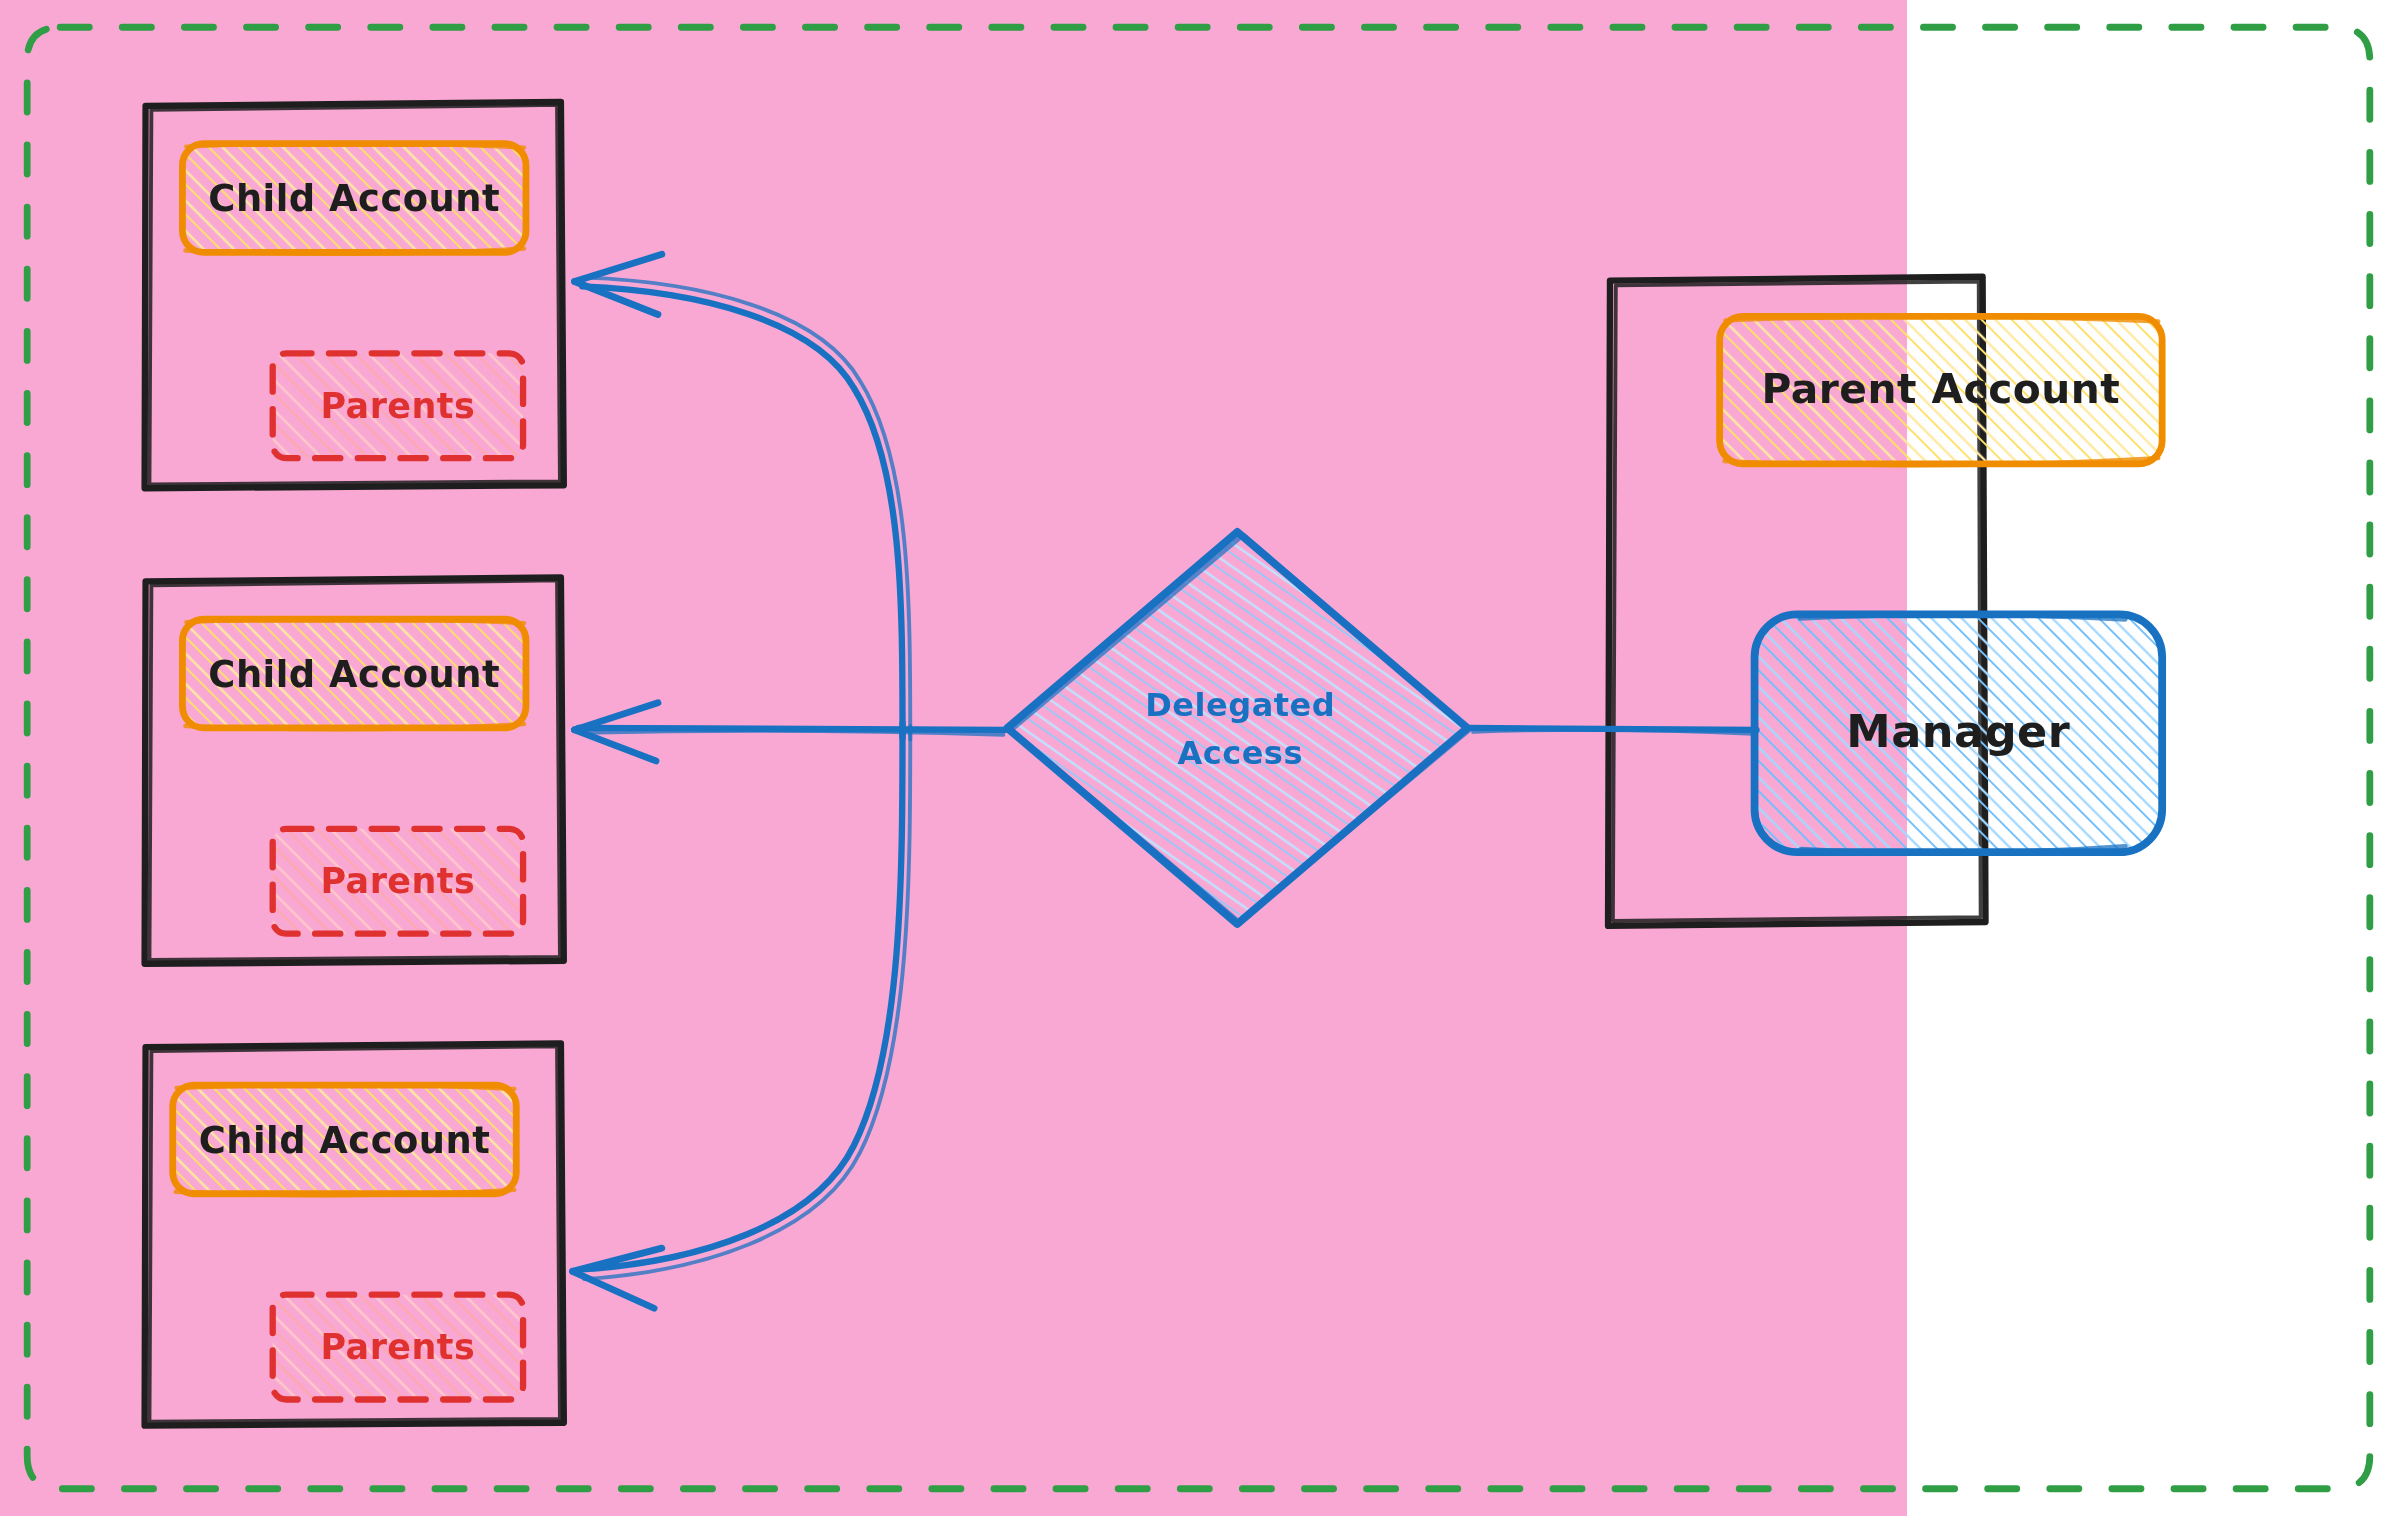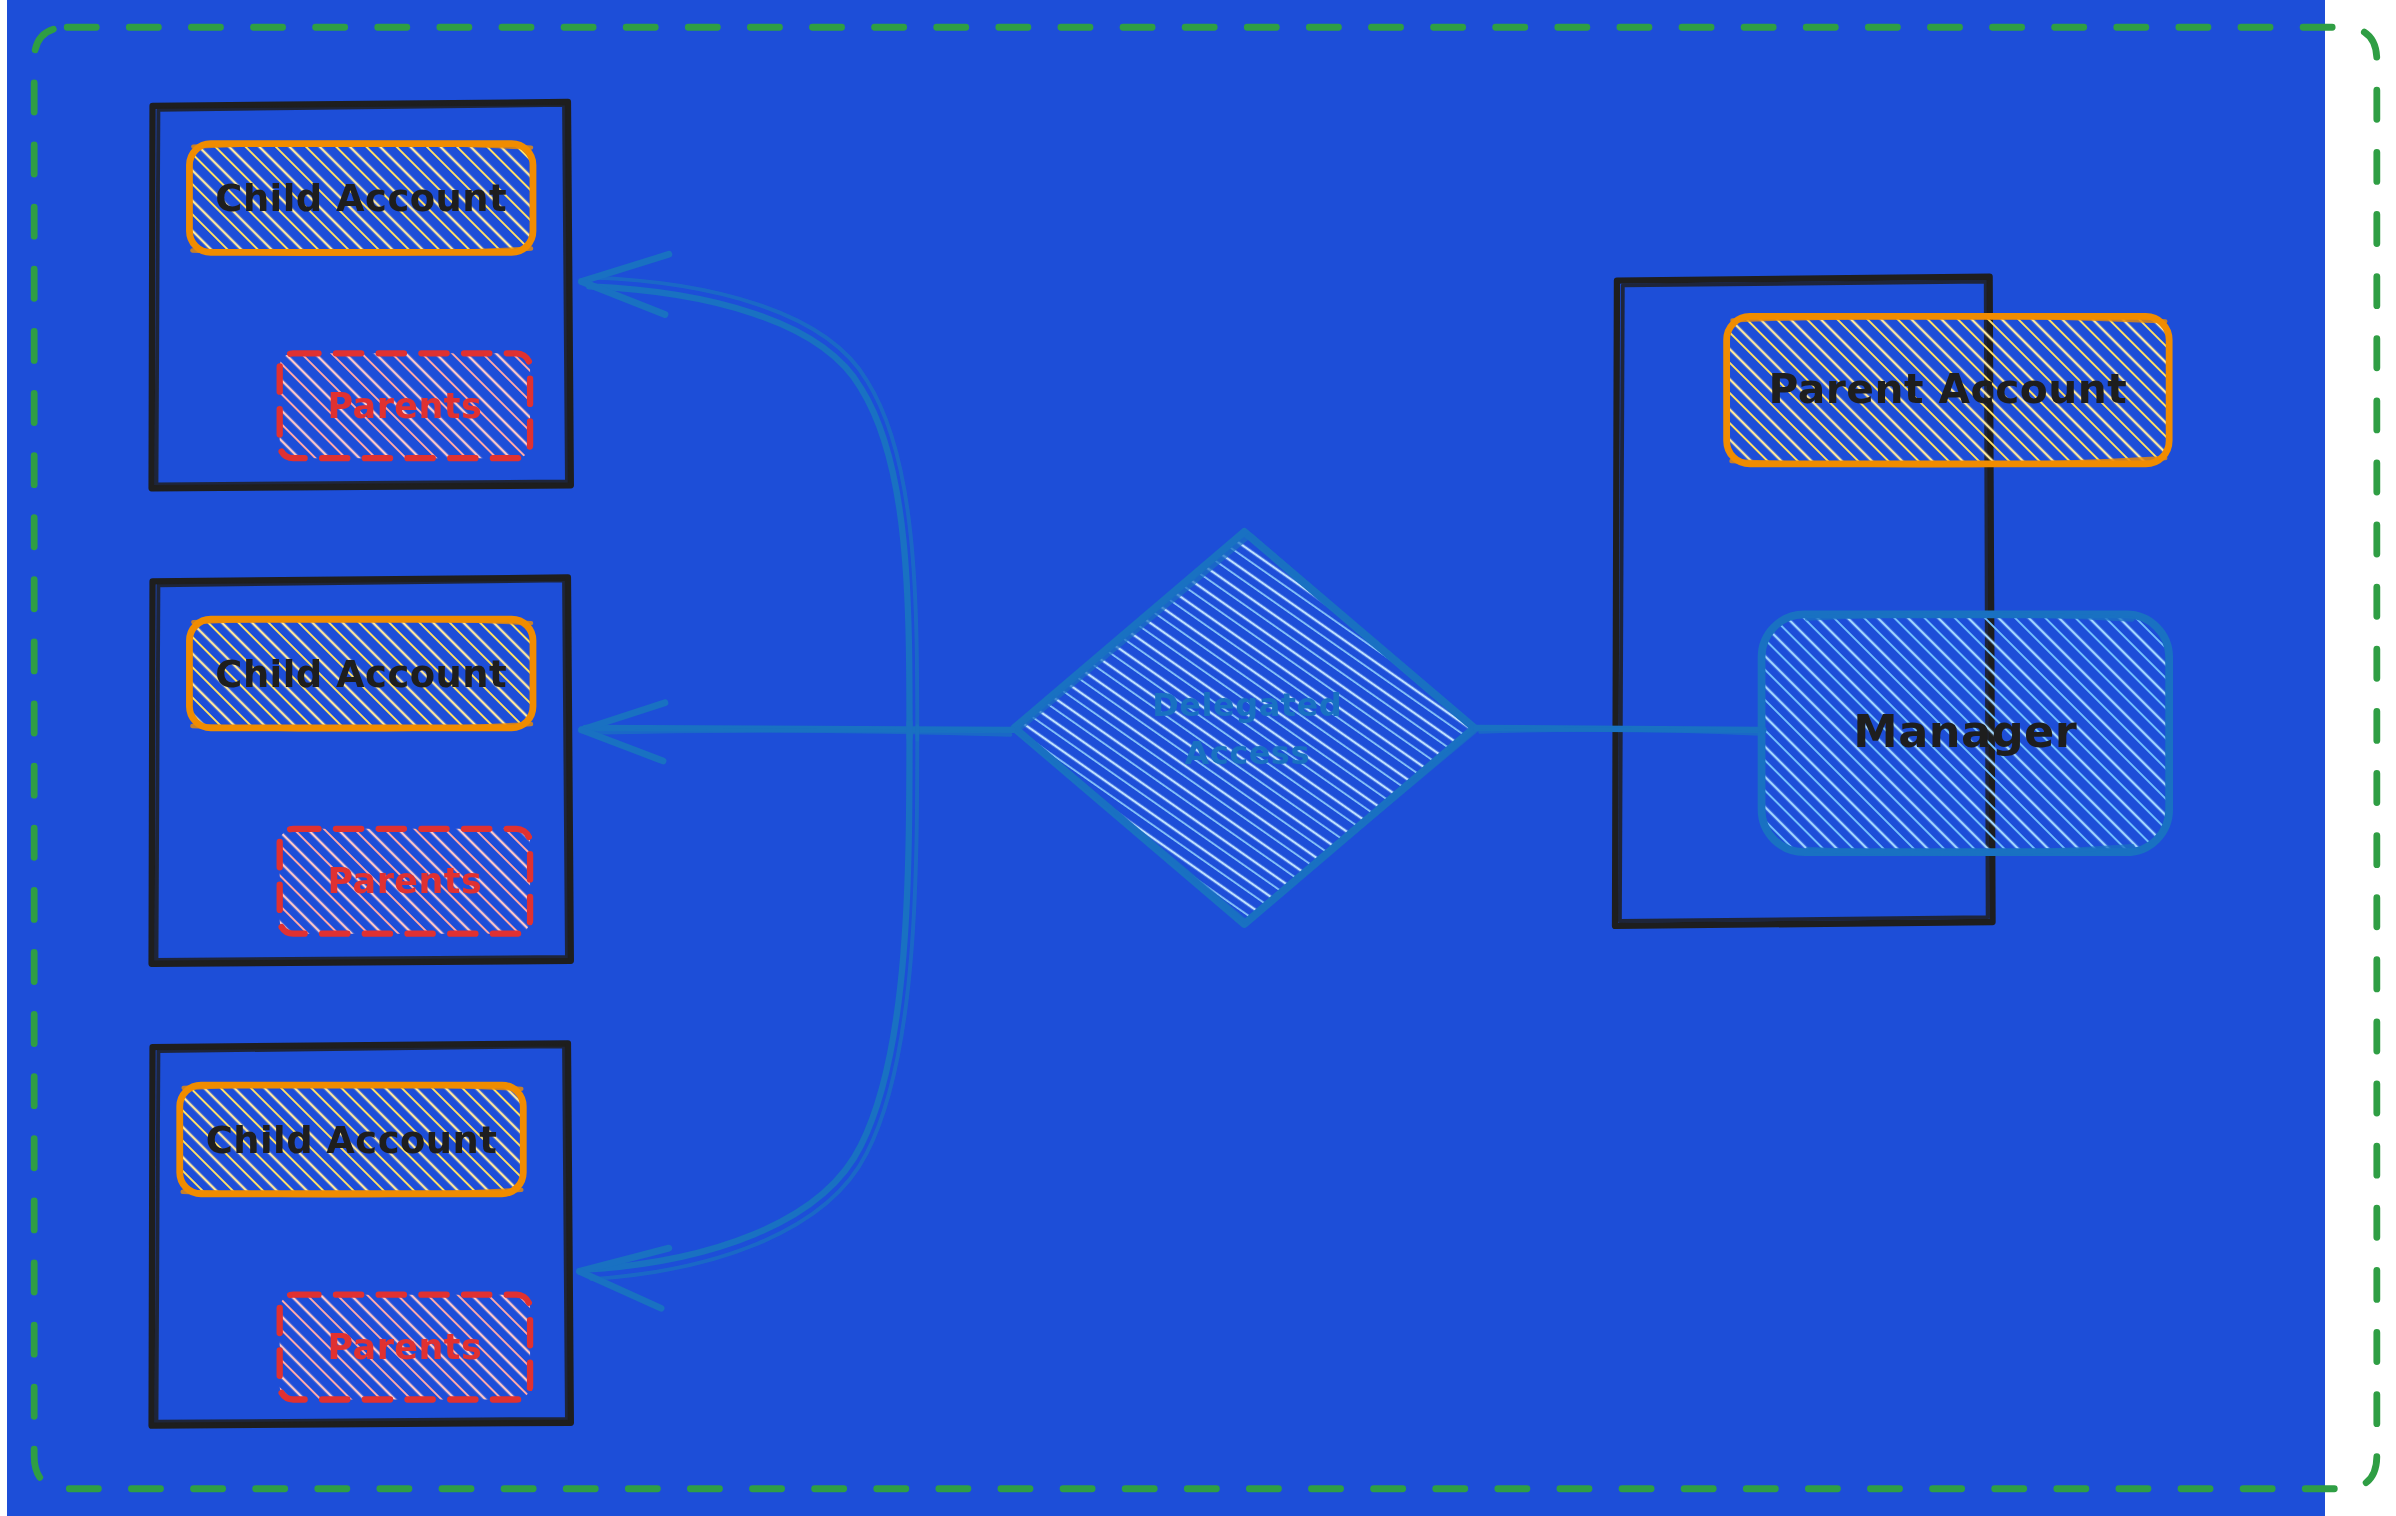--- a/index.html
+++ b/index.html
@@ -9,24 +9,23 @@
     background: #ffffff;
   }
   body {
     width: 2397px;
     height: 1517px;
     font-family: "DejaVu Sans", sans-serif;
     overflow: hidden;
   }
   #diagram-root {
     position: relative;
-    width: 2318px;
+    width: 1907px;
     height: 1517px;
-    background: #1d4ed8;
-    margin-left: 7px;
+    background: #f9a8d4;
   }
   svg.canvas {
     position: absolute;
     top: 0;
     left: 0;
     width: 2397px;
     height: 1517px;
     display: block;
   }
   .label-text {

